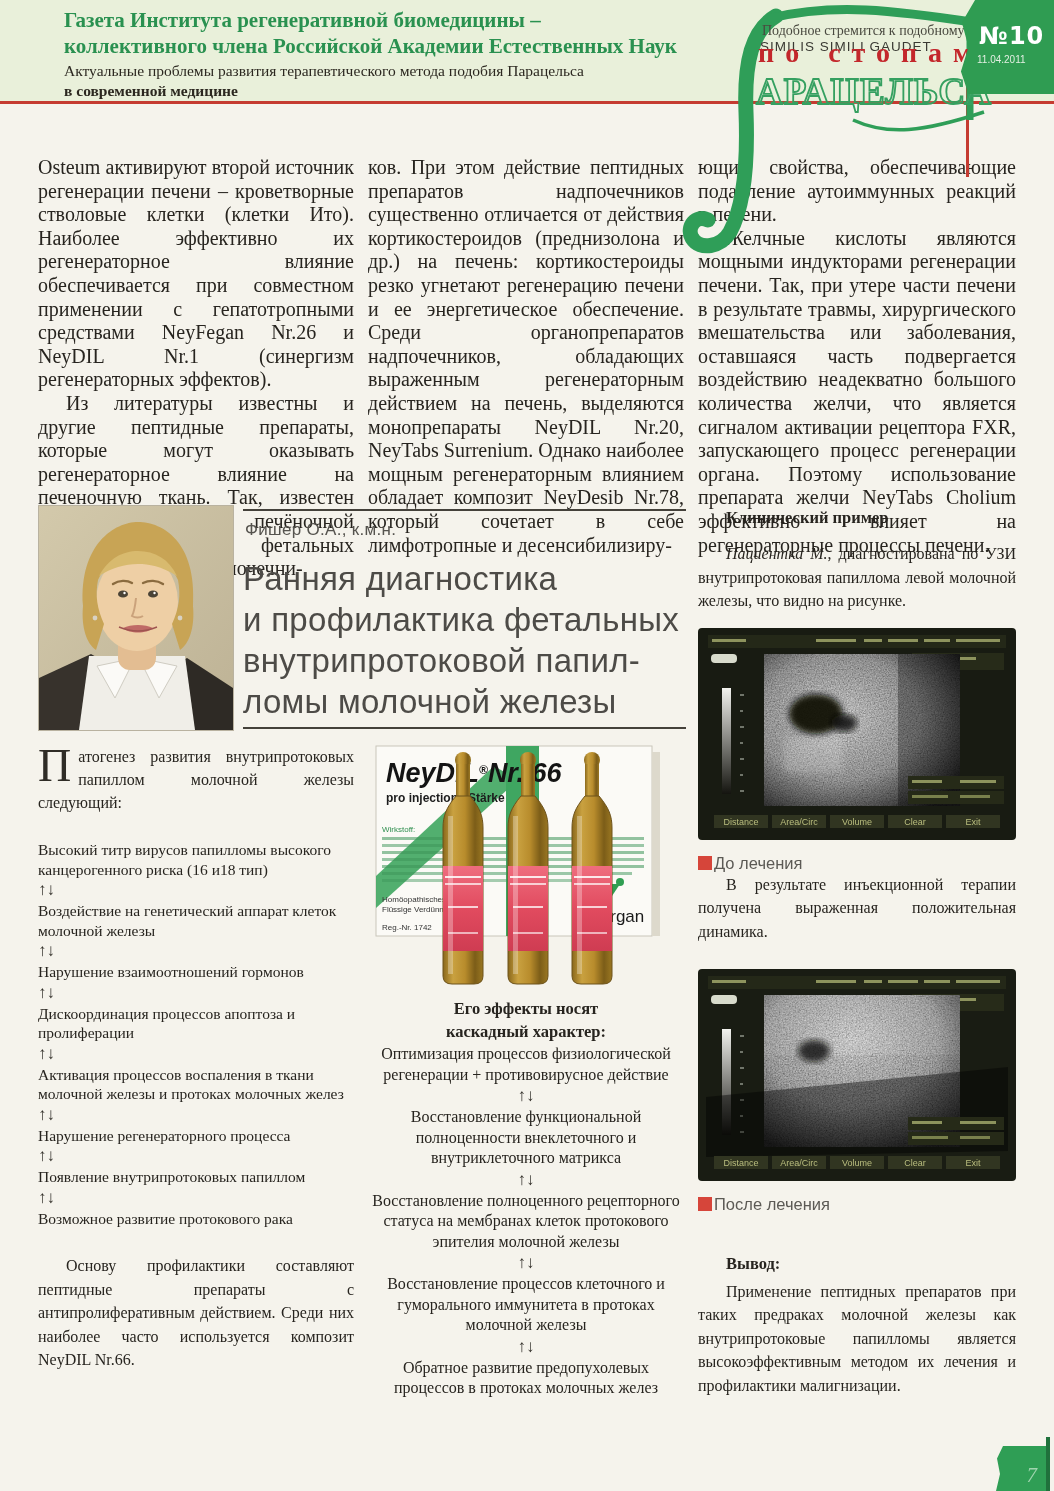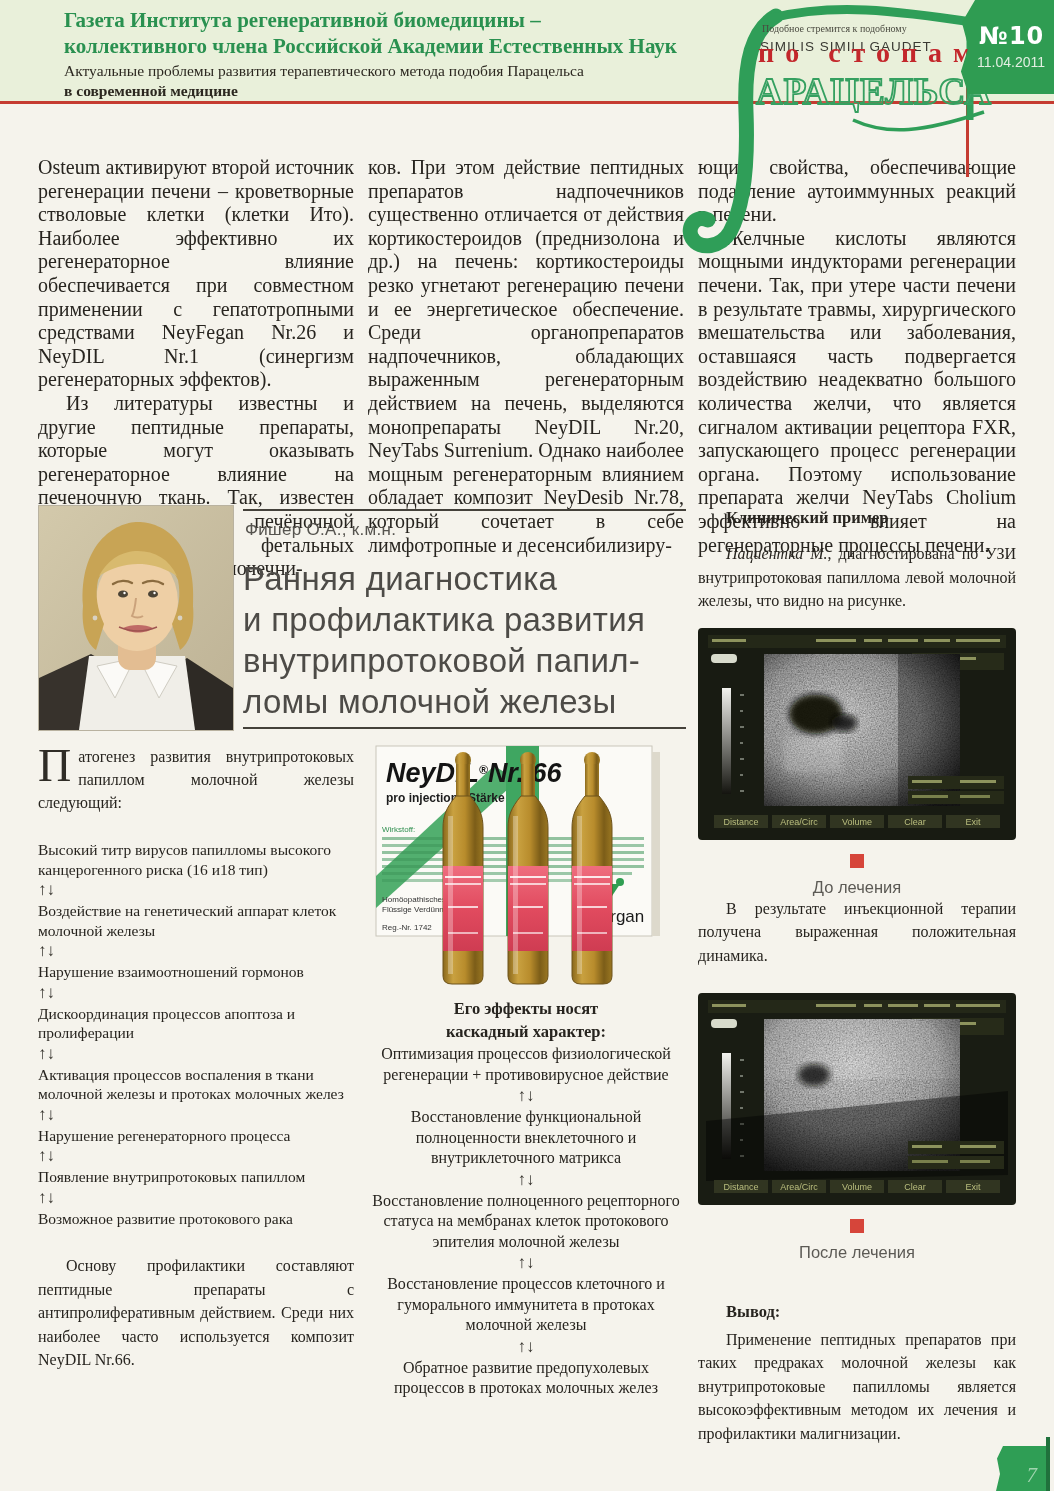--- a/index.html
+++ b/index.html
@@ -7,29 +7,29 @@
         font-family:"Liberation Serif","DejaVu Serif",serif;color:#27241f;margin:0 auto;}
   
   .masthead{position:absolute;left:0;top:0;width:100%;height:101px;background:#e9f0da;}
   .redline{position:absolute;left:0;top:101px;width:100%;height:3px;background:#c53b31;}
   .gz1{position:absolute;left:64px;top:8px;font-size:21px;font-weight:bold;color:#2a9150;white-space:nowrap;}
   .gz2{position:absolute;left:64px;top:34px;font-size:21px;font-weight:bold;color:#2a9150;white-space:nowrap;}
   .gz3{position:absolute;left:64px;top:62px;font-size:15.5px;font-weight:normal;color:#2c2820;white-space:nowrap;}
   .gz4{position:absolute;left:64px;top:82px;font-size:15.5px;font-weight:bold;color:#2c2820;white-space:nowrap;}
   .logo-svg{position:absolute;left:648px;top:0;z-index:3;}
   .motto1{position:absolute;left:760px;top:7px;font-family:"Liberation Sans",sans-serif;font-size:13.5px;font-weight:normal;letter-spacing:1px;color:#3a3a33;z-index:4;white-space:nowrap;margin-top:32px;}
-  .motto2{position:absolute;left:762px;top:23px;font-size:10px;color:#4a4a40;z-index:4;white-space:nowrap;}
+  .motto2{position:absolute;left:762px;top:23px;font-size:14px;color:#4a4a40;z-index:4;white-space:nowrap;}
   .logo-red{position:absolute;left:758px;top:37px;font-size:28px;font-weight:bold;letter-spacing:11px;color:#c3272b;z-index:4;white-space:nowrap;}
   .logo-outline{position:absolute;left:756px;top:70px;font-size:37px;font-weight:bold;letter-spacing:1px;
     color:rgba(240,246,234,0.15);-webkit-text-stroke:1.8px #35a060;z-index:4;white-space:nowrap;}
   .red-v{position:absolute;left:966px;top:55px;width:3px;height:122px;background:#c53b31;z-index:2;}
   .badge{position:absolute;left:960px;top:0;width:94px;height:94px;background:#2f9c52;z-index:5;
     clip-path:polygon(16% 0,100% 0,100% 100%,9% 100%,1% 76%,9% 50%,2% 24%);}
   .badge .no{position:absolute;left:19px;top:22px;font-family:"DejaVu Sans",sans-serif;font-size:24px;font-weight:bold;color:#ffffff;letter-spacing:1px;}
-  .badge .dt{position:absolute;left:17px;top:54px;font-family:"Liberation Sans",sans-serif;font-size:14px;color:#e2efe2;}
+  .badge .dt{position:absolute;left:17px;top:54px;font-family:"Liberation Sans",sans-serif;font-size:10px;color:#e2efe2;}
   
   .col{position:absolute;width:316px;font-size:20px;line-height:23.6px;text-align:justify;}
   .col p{margin:0;}
   .col p.ind{text-indent:28px;}
   
   .rule{position:absolute;background:#44413a;height:2px;}
   .author{position:absolute;left:245px;top:520px;font-family:"Liberation Sans",sans-serif;font-size:17px;color:#55534e;letter-spacing:0.3px;}
   .feature-title{position:absolute;left:243px;top:558px;width:450px;font-family:"Liberation Sans",sans-serif;
     font-weight:400;font-size:33px;line-height:41px;color:#4d4b47;letter-spacing:0.3px;}
   .photo{position:absolute;left:38px;top:505px;width:196px;height:226px;border:1px solid #b9b2a0;box-sizing:border-box;}
@@ -44,21 +44,21 @@
   .mcol-cascade{position:absolute;left:368px;top:998px;width:316px;text-align:center;}
   .cas-head{font-size:16.5px;line-height:21px;font-weight:bold;margin-bottom:2px;}
   .mstep{font-size:16px;line-height:20.5px;}
   .product{position:absolute;left:368px;top:736px;width:316px;height:258px;}
   
   .rcol{position:absolute;left:698px;top:508px;width:318px;}
   .clin-head{font-size:16.5px;font-weight:bold;margin:0 0 14px 28px;}
   .rcol p{font-size:16px;line-height:23.6px;text-align:justify;margin:0;}
   .rcol p.ind{text-indent:28px;}
   .us-wrap{margin-top:15px;}
-  .caption{display:flex;align-items:center;gap:10px;margin-top:10px;font-family:"Liberation Sans",sans-serif;font-size:16.5px;color:#5c5a55;flex-direction:column;}
+  .caption{display:flex;align-items:center;gap:2px;margin-top:10px;font-family:"Liberation Sans",sans-serif;font-size:16.5px;color:#5c5a55;}
   .cap-sq{width:14px;height:14px;background:#d6453a;flex:0 0 auto;}
   .concl-head{font-size:16.5px;font-weight:bold;margin:40px 0 6px 28px;}
   .sp1{margin-top:34px;}
   .sp2{margin-top:25px;}
   
   .page-tab{position:absolute;left:996px;top:1446px;width:50px;height:45px;background:#2f9e55;
     clip-path:polygon(14% 0,100% 0,100% 100%,0 100%,8% 62%,2% 28%);}
   .page-num{position:absolute;right:9px;bottom:3px;font-style:italic;font-size:21px;color:#9fd4ae;}
   .edge-strip{position:absolute;left:1046px;top:1437px;width:4px;height:54px;background:#20713c;}
 </style>
@@ -130,21 +130,21 @@
       <path d="M84,122 C92,118 106,118 114,122 C108,128 90,128 84,122 Z" fill="#bf6a66"></path>
       <path d="M80,121 C92,126 106,126 118,121" fill="none" stroke="#9e5450" stroke-width="1.4"></path>
       <circle cx="56" cy="112" r="2.4" fill="#d8d2c4"></circle>
       <circle cx="141" cy="112" r="2.4" fill="#d8d2c4"></circle>
     </svg>
   </div>
   <div class="rule" style="left:243px;top:509px;width:443px;"></div>
   <div class="author">Фишер О.А., к.м.н.</div>
   <div class="feature-title">
     <div>Ранняя диагностика</div>
-    <div>и профилактика развития</div>
+    <div>и профилактика фетальных</div>
     <div>внутрипротоковой папил-</div>
     <div>ломы молочной железы</div>
   </div>
   <div class="rule" style="left:243px;top:727px;width:443px;"></div>
 
   <div class="lcol">
     <p class="intro"><span class="dropcap">П</span><span>атогенез развития внутрипротоковых папиллом молочной железы следующий:</span></p>
     <div class="cascade">
       <div class="step">Высокий титр вирусов папилломы высокого канцерогенного риска (16 и18 тип)</div>
       <div class="arrow">↑↓</div>

